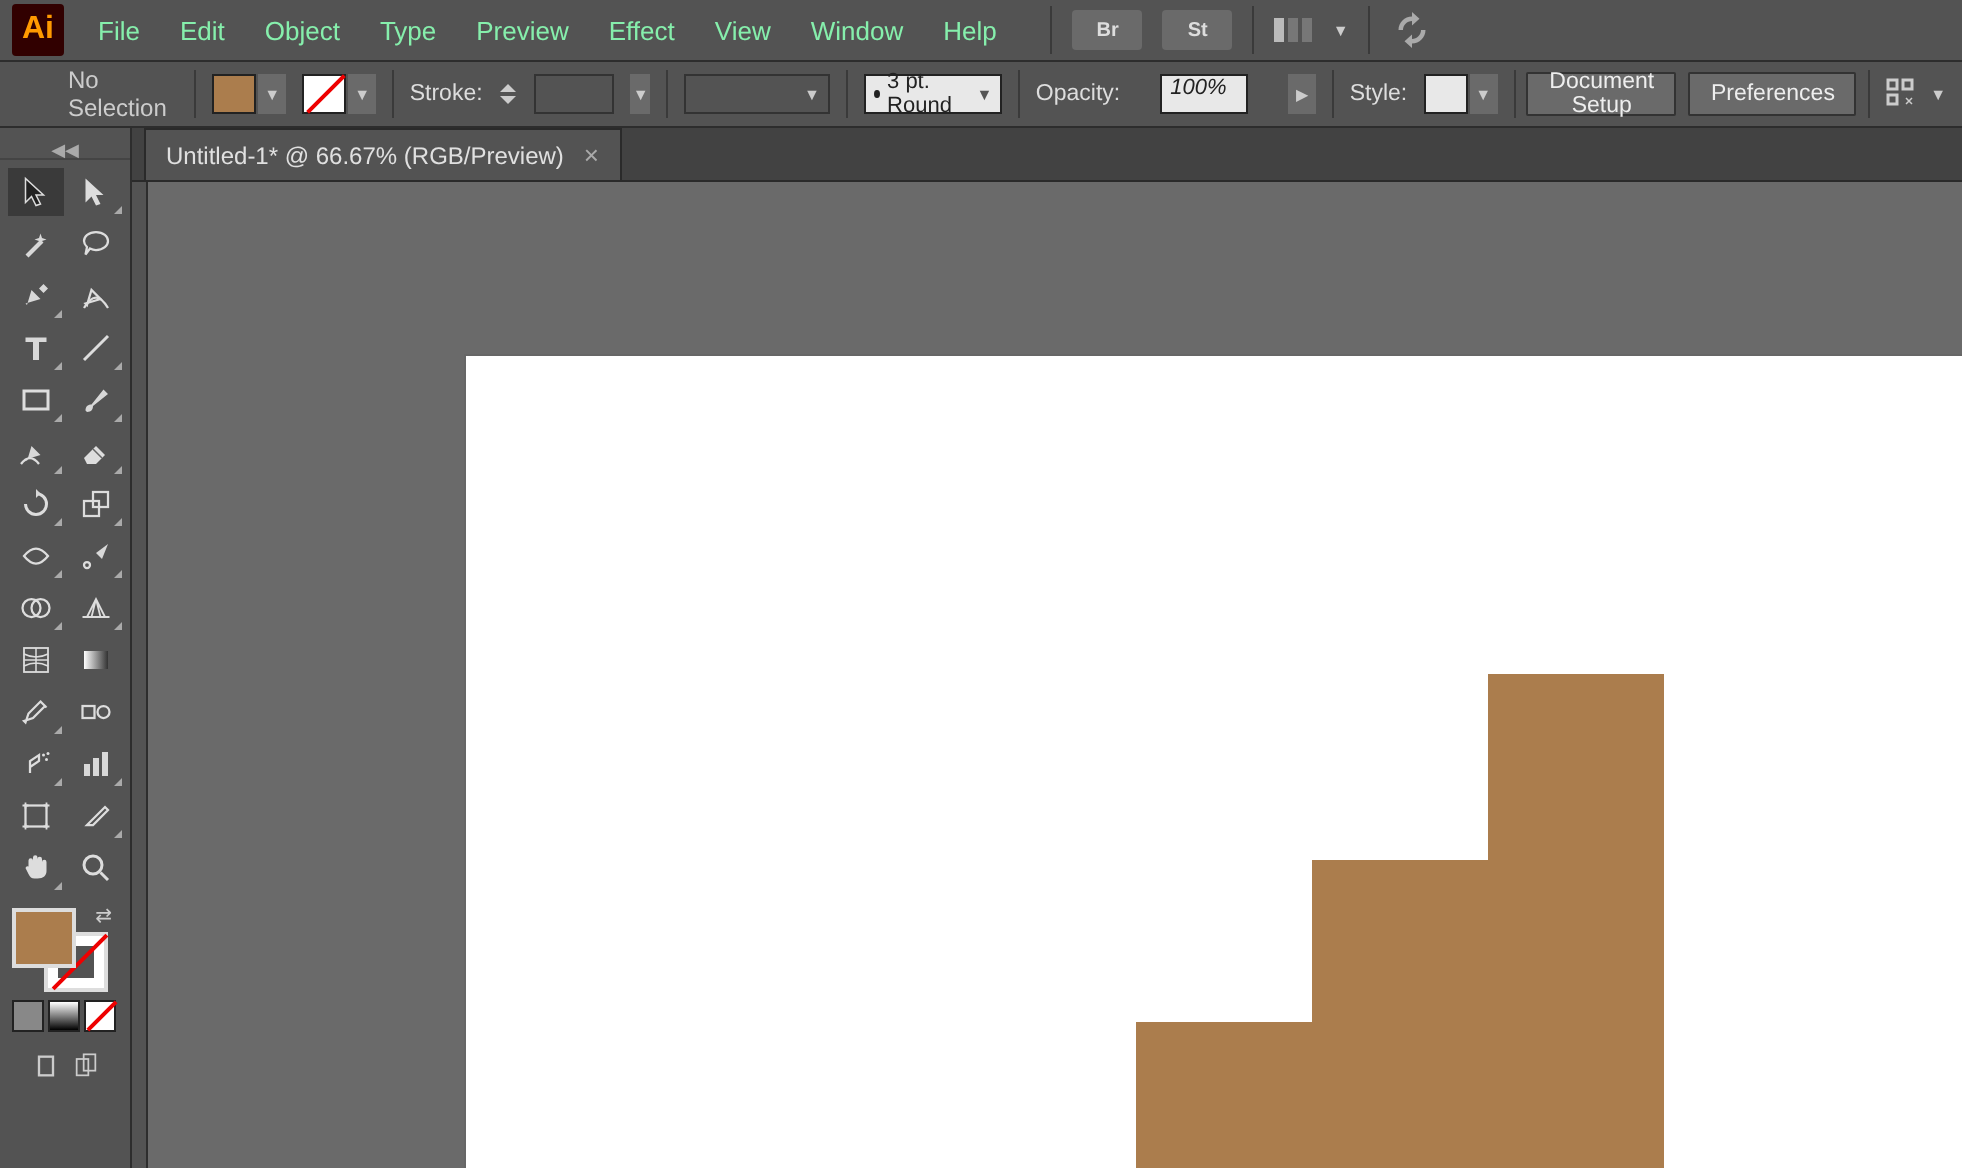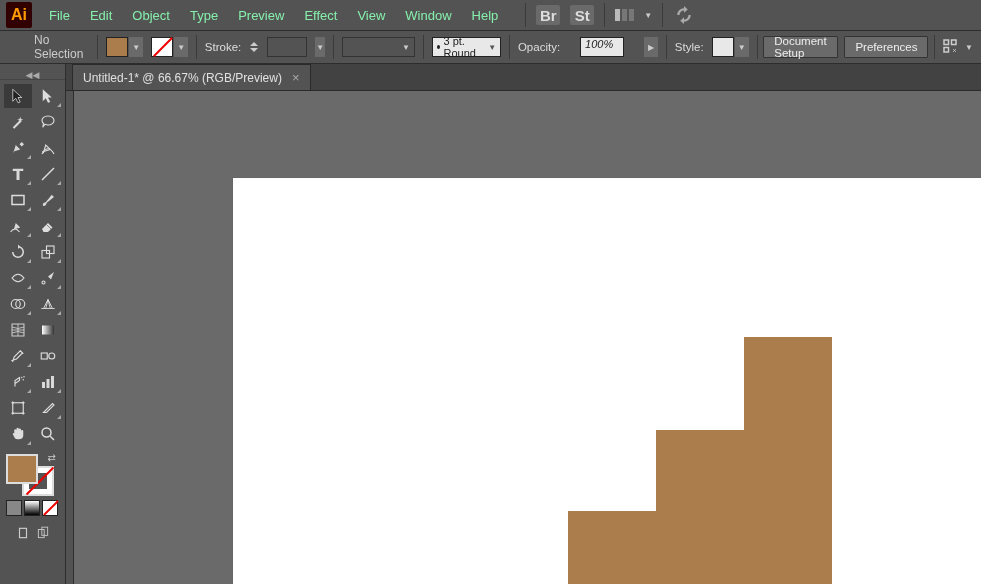--- a/index.html
+++ b/index.html
@@ -3,21 +3,21 @@
 <meta charset="utf-8">
 <style>
 * { margin: 0; padding: 0; box-sizing: border-box; font-family: "Segoe UI", Tahoma, sans-serif; }
 body { width: 981px; height: 584px; background: #535353; overflow: hidden; color: #ddd; font-size: 12px; }
 
 
 .menubar { height: 30px; background: #535353; display: flex; align-items: center; padding: 0 6px; gap: 2px; }
 .app-logo { width: 26px; height: 26px; background: #310000; color: #ff9a00; font-weight: bold; font-size: 16px; display: flex; align-items: center; justify-content: center; margin-right: 6px; border-radius: 2px; }
 .menu-item { padding: 4px 9px; color: #86efac; cursor: pointer; font-size: 13px; }
 .menubar-right { margin-left: 16px; display: flex; align-items: center; gap: 10px; }
-.square-btn { width: 24px; height: 20px; background: #6a6a6a; color: #ddd; font-size: 15px; font-weight: bold; display: flex; align-items: center; justify-content: center; border-radius: 2px; }
+.square-btn { width: 35px; height: 20px; background: #6a6a6a; color: #ddd; font-size: 10px; font-weight: bold; display: flex; align-items: center; justify-content: center; border-radius: 2px; }
 .arrange-icons { display: flex; gap: 2px; align-items: center; }
 .arrange-icons .col { width: 5px; height: 12px; background: #bbb; }
 .arrange-icons .col.dim { background: #777; }
 .sync-icon { width: 22px; height: 18px; fill: #aaa; }
 
 
 .controlbar { height: 34px; background: #535353; border-top: 1px solid #2d2d2d; border-bottom: 1px solid #2d2d2d; display: flex; align-items: center; padding: 0 8px; gap: 8px; }
 .sel-label { color: #ccc; font-size: 12px; margin-right: 6px; margin-left: 26px; }
 .swatch-dd { display: flex; align-items: center; gap: 1px; }
 .swatch { width: 22px; height: 20px; border: 1px solid #222; }
@@ -29,21 +29,21 @@
 .spin { width: 14px; height: 20px; display: flex; flex-direction: column; justify-content: center; gap: 2px; align-items: center; }
 .spin .tri { width: 0; height: 0; border-left: 4px solid transparent; border-right: 4px solid transparent; }
 .spin .up { border-bottom: 4px solid #ccc; }
 .spin .dn { border-top: 4px solid #ccc; }
 .num-field { width: 54px; height: 20px; background: #535353; border: 1px solid #333; color: #ddd; }
 .dropdown-box { height: 20px; background: #e8e8e8; border: 1px solid #222; display: flex; align-items: center; padding: 0 4px; gap: 4px; color: #222; font-size: 11px; }
 .dropdown-box .dot { width: 4px; height: 4px; background: #222; border-radius: 50%; }
 .dropdown-box .caret { margin-left: auto; font-size: 8px; color: #555; }
 .opacity-box { display: flex; align-items: center; gap: 20px; }
 .opacity-field { width: 44px; height: 20px; background: #e8e8e8; border: 1px solid #222; color: #222; text-align: left; padding: 0 4px; font-size: 11px; font-style: italic; }
-.ctl-btn { height: 22px; background: #6a6a6a; border: 1px solid #333; color: #eee; padding: 0 10px; font-size: 11.5px; display: flex; align-items: center; border-radius: 1px; }
+.ctl-btn { height: 22px; background: #6a6a6a; border: 1px solid #333; color: #eee; padding: 0 10px; font-size: 11.5px; display: flex; align-items: center; border-radius: 1px; text-align: center; }
 .controlbar-right { margin-left: auto; display: flex; gap: 6px; align-items: center; }
 .vw-icon svg { width: 18px; height: 18px; fill: #ccc; }
 .ctl-drop-wide { width: 98px; height: 20px; background: #535353; border: 1px solid #333; display:flex; align-items:center; justify-content:flex-end; padding-right:4px; font-size:8px; color:#ccc; }
 
 
 .workspace { position: absolute; top: 64px; left: 0; right: 0; bottom: 0; display: flex; }
 
 
 .toolpanel { width: 66px; background: #535353; border-right: 1px solid #2d2d2d; padding-top: 6px; }
 .toolpanel .collapse { height: 10px; display:flex; justify-content:center; align-items:center; color:#aaa; font-size:9px; border-bottom:1px solid #444; margin-bottom:4px; }

